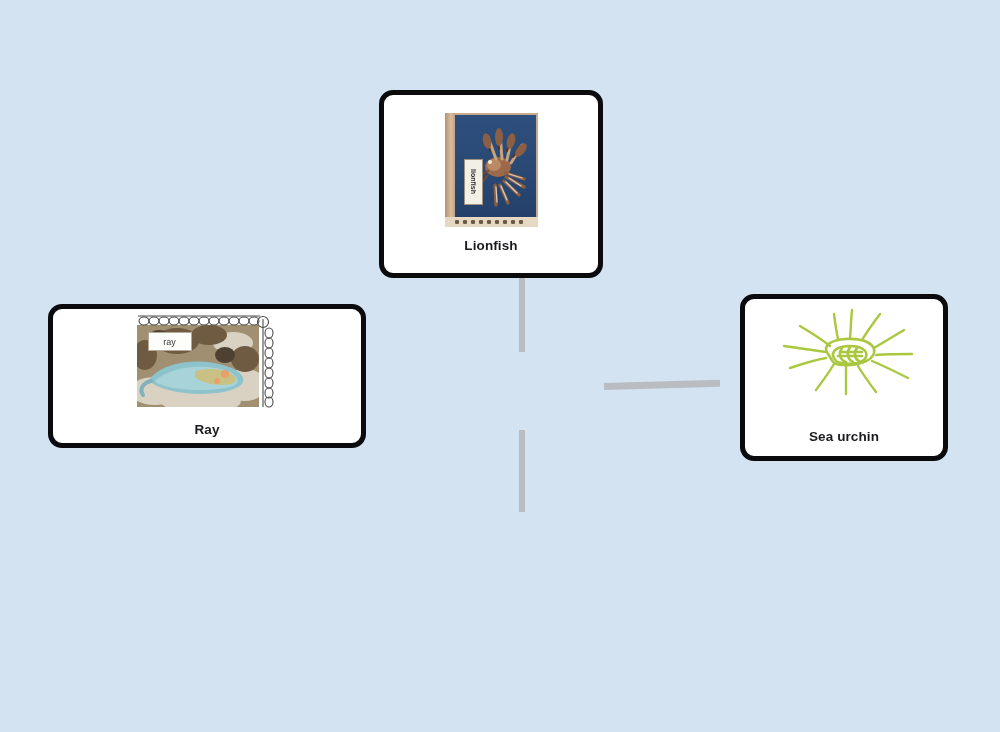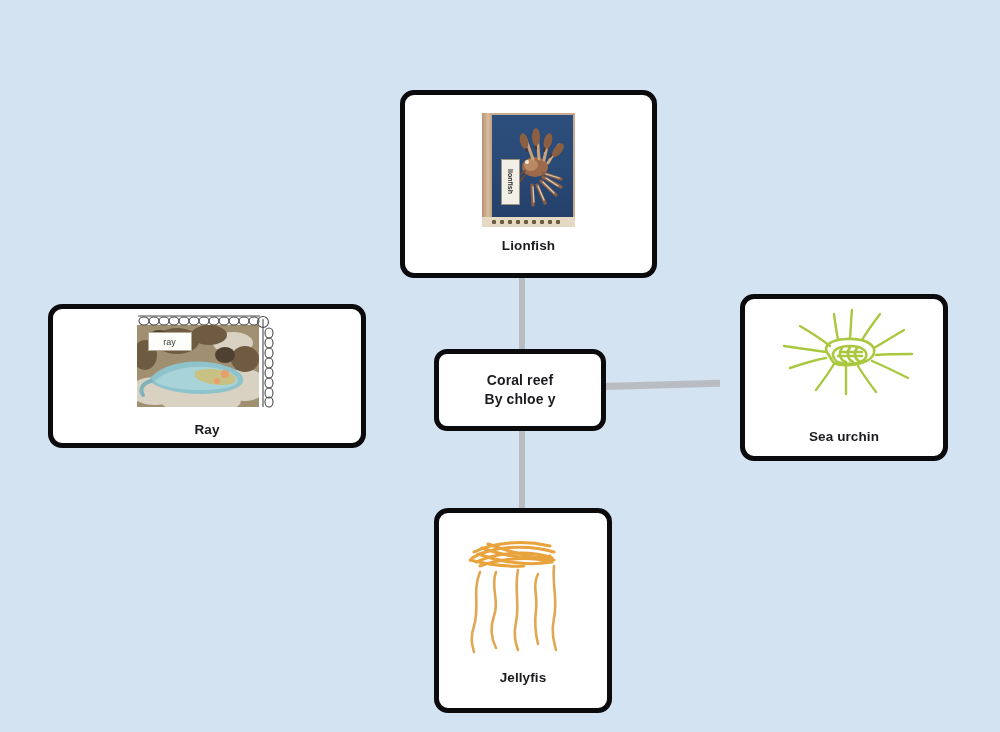--- a/index.html
+++ b/index.html
@@ -67,22 +67,22 @@
   
   #node-center {
     left: 434px; top: 349px;
     width: 172px; height: 82px;
     border-radius: 13px;
   }
   #node-center .node-label { font-size: 14px; }
 
   
   #node-lionfish {
-    left: 400px; top: 90px;
-    width: 257px; height: 188px;
+    left: 379px; top: 90px;
+    width: 224px; height: 188px;
   }
   
   #node-ray {
     left: 48px; top: 304px;
     width: 318px; height: 144px;
   }
   
   #node-seaurchin {
     left: 740px; top: 294px;
     width: 208px; height: 167px; gap: 12px;
@@ -345,43 +345,15 @@
           <path d="M76 56 C70 66 64 74 58 82"></path>
           <path d="M68 50 C56 52 44 56 32 60"></path>
           <path d="M68 44 C54 42 40 40 26 38"></path>
           <path d="M72 38 C62 30 52 24 42 18"></path>
         </g>
       </svg>
     </div>
     <div class="node-label">Sea urchin</div>
   </div>
 
-  <div class="node" id="node-jellyfish">
-    <div class="art-wrap">
-      <svg id="jellyfish-drawing" width="130" height="125" viewBox="0 0 130 125">
-        <g stroke="#e8a33d" stroke-width="3" fill="none" stroke-linecap="round">
-          <path d="M16 18 C36 8 66 6 92 12"></path>
-          <path d="M14 24 C34 12 70 10 96 18"></path>
-          <path d="M18 28 C40 18 72 16 94 24"></path>
-          <path d="M22 32 C44 24 74 22 90 28"></path>
-          <path d="M24 14 C46 22 70 26 92 22"></path>
-          <path d="M20 20 C42 28 68 32 94 28"></path>
-          <path d="M30 10 C52 18 76 24 96 26"></path>
-          <path d="M12 26 C28 30 48 33 66 32"></path>
-        </g>
-        <g stroke="#e0a854" stroke-width="2.6" fill="none" stroke-linecap="round">
-          <path d="M22 38 C14 58 22 72 16 92 C12 104 14 110 16 118"></path>
-          <path d="M38 38 C32 54 42 66 36 82 C31 96 34 106 38 114"></path>
-          <path d="M60 36 C56 56 62 70 58 88 C55 102 58 110 60 116"></path>
-          <path d="M80 40 C74 52 80 62 78 76 C76 92 78 102 80 110"></path>
-          <path d="M96 32 C94 52 100 66 96 84 C93 98 96 108 98 116"></path>
-        </g>
-      </svg>
-    </div>
-    <div class="node-label">Jellyfis</div>
-  </div>
-
-  <div class="node" id="node-center">
-    <div class="node-label">Coral reef
-By chloe y</div>
-  </div>
+
 
 </div>
 
 </body></html>

